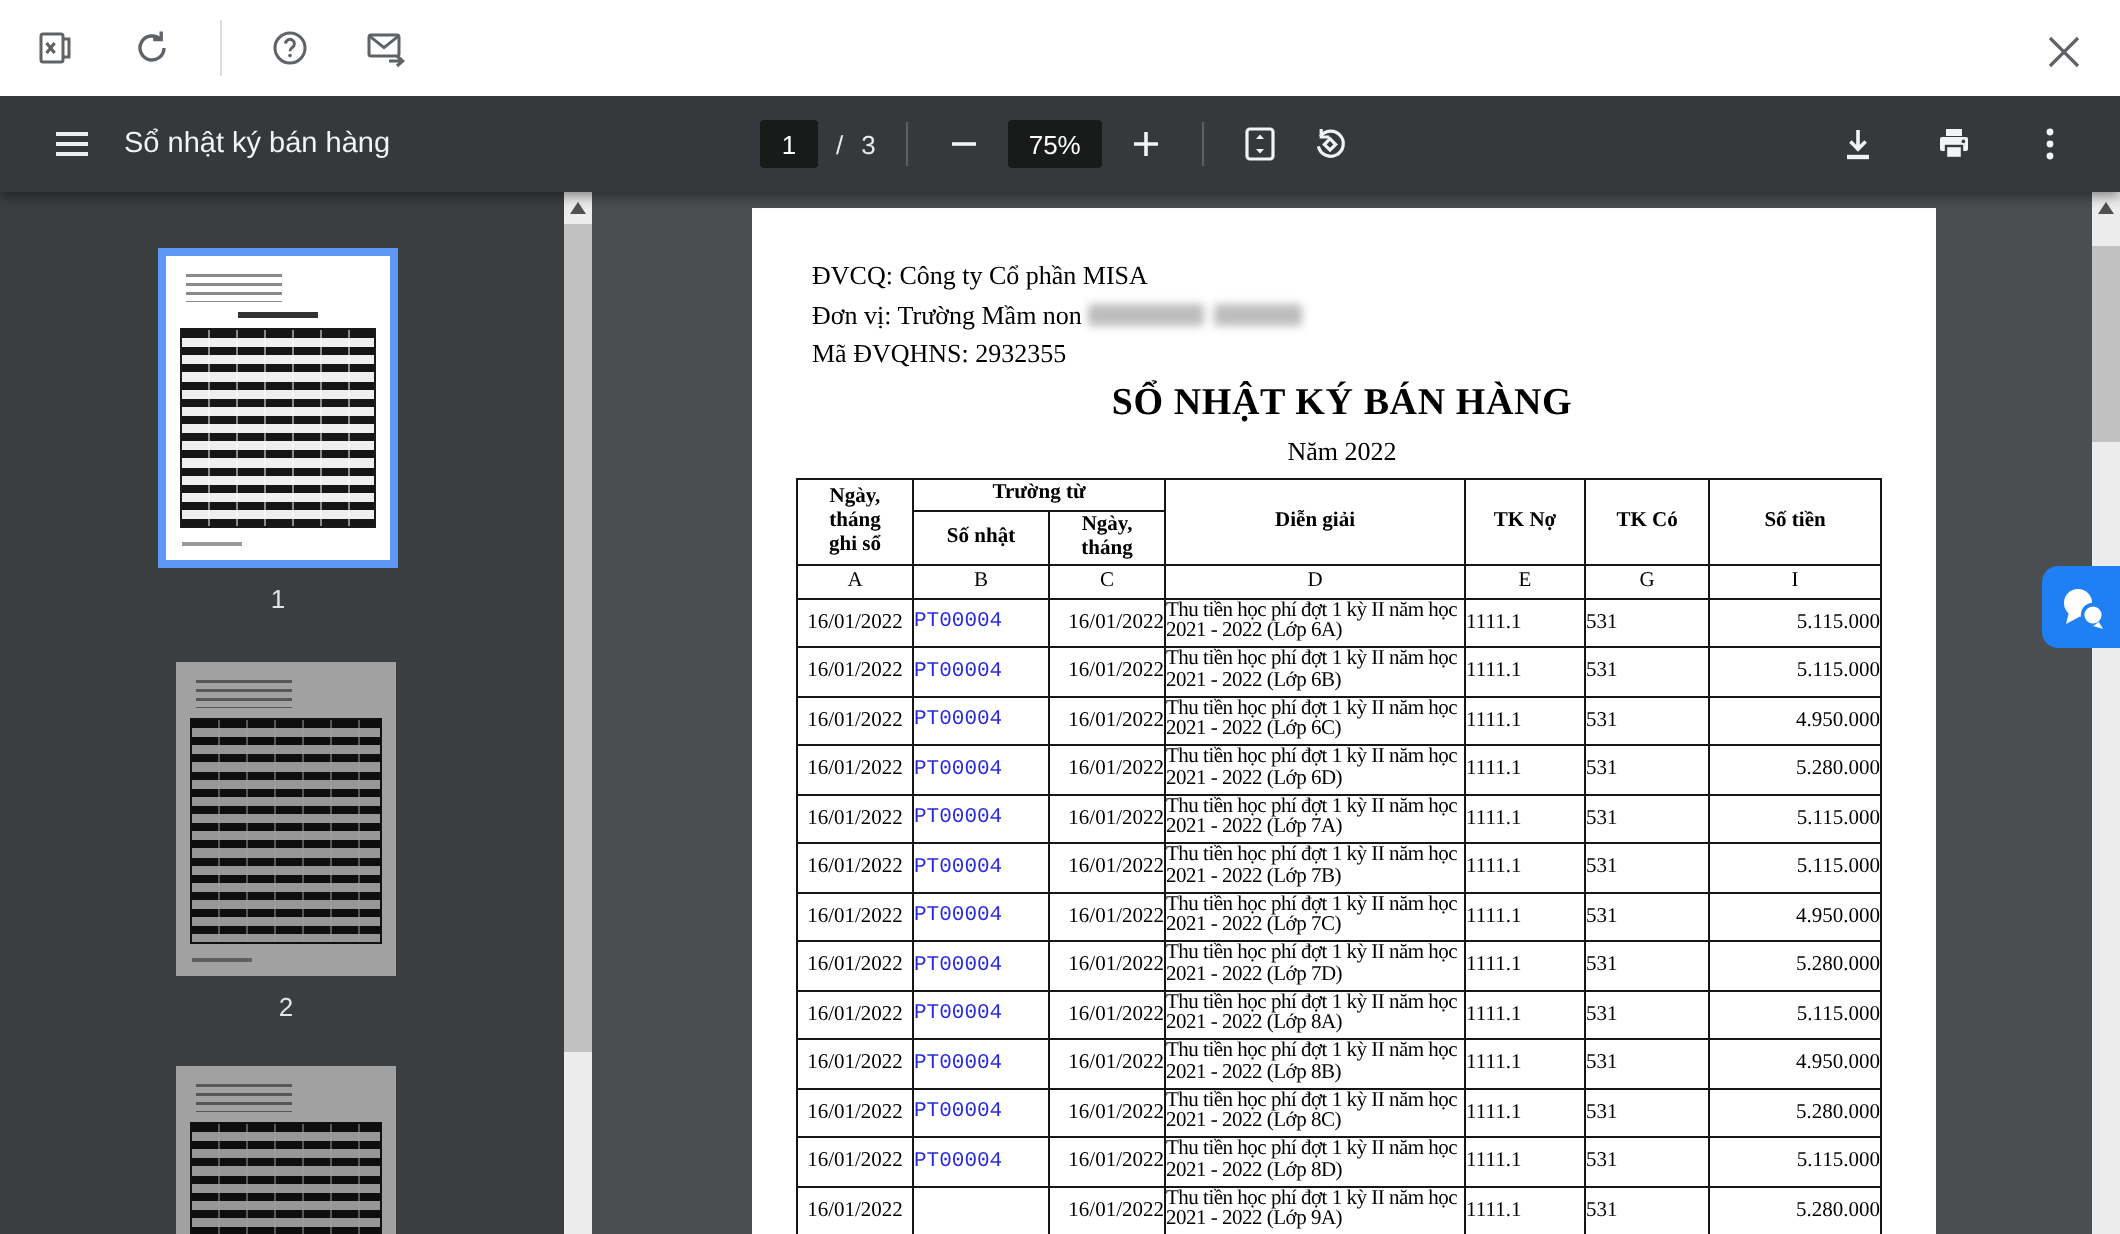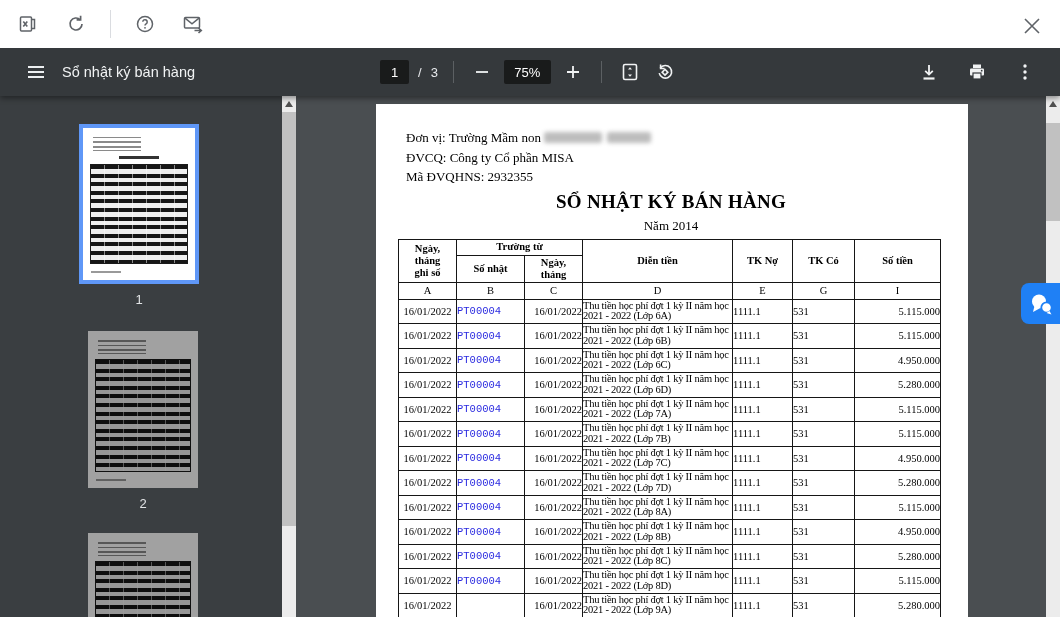--- a/index.html
+++ b/index.html
@@ -221,43 +221,43 @@
   </div>
 
   <div class="scrollbar" style="left:282px; top:96px; height:521px;">
     <div class="sb-arrow">
         <div class="tri"></div>
       </div>
     <div class="sb-thumb" style="top:16px; height:414px;"></div>
   </div>
 
   <div class="page">
+    <div class="info-line">ĐVCQ: Công ty Cổ phần MISA</div>
     <div class="info-line"><span>Đơn vị: Trường Mầm non</span><span class="redact r1"></span><span class="redact r2"></span></div>
-    <div class="info-line">ĐVCQ: Công ty Cổ phần MISA</div>
     <div class="info-line">Mã ĐVQHNS: 2932355</div>
 
     <div class="doc-heading">SỔ NHẬT KÝ BÁN HÀNG</div>
-    <div class="doc-sub">Năm 2014</div>
+    <div class="doc-sub">Năm 2022</div>
 
     <table class="journal">
       <colgroup>
         <col style="width:58px">
           <col style="width:68px">
           <col style="width:58px">
           <col style="width:150px">
         <col style="width:60px">
           <col style="width:62px">
           <col style="width:86px">
       </colgroup>
       <thead>
         <tr class="hdr1">
           <th rowspan="2" class="pre-line">Ngày, tháng
 ghi sổ</th>
           <th colspan="2">Trường từ</th>
-          <th rowspan="2">Diễn tiền</th>
+          <th rowspan="2">Diễn giải</th>
           <th rowspan="2">TK Nợ</th>
           <th rowspan="2">TK Có</th>
           <th rowspan="2">Số tiền</th>
         </tr>
         <tr class="hdr2">
           <th>Số nhật</th>
           <th>Ngày, tháng</th>
         </tr>
         <tr class="letters">
           <td>A</td>

